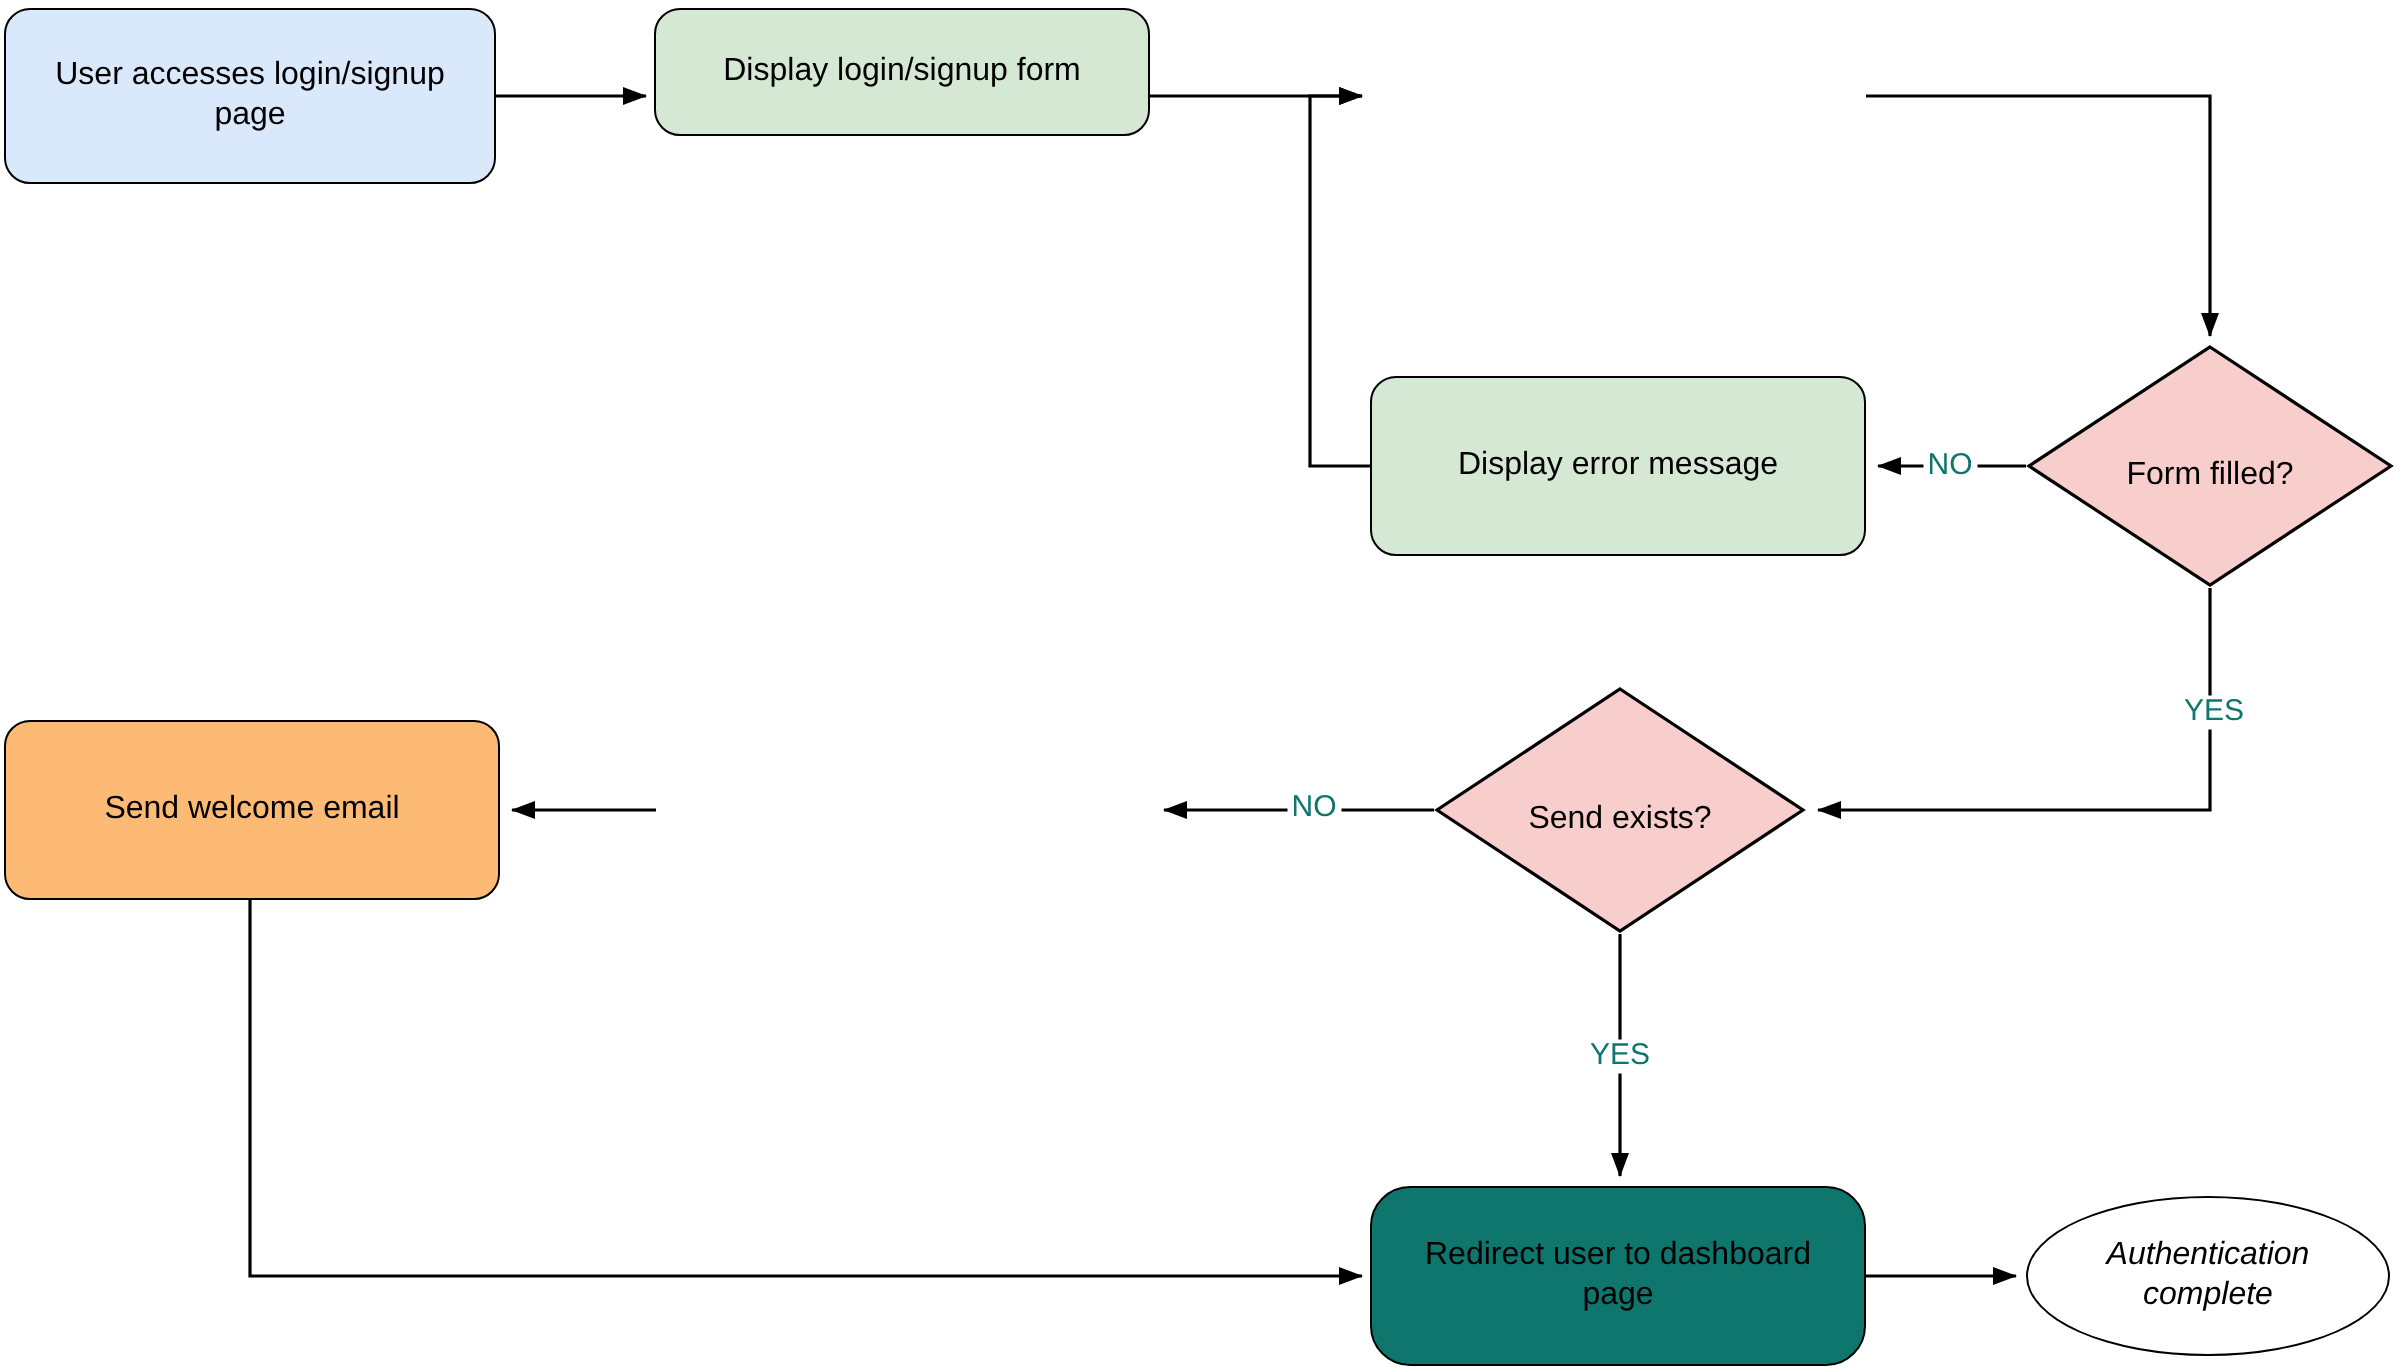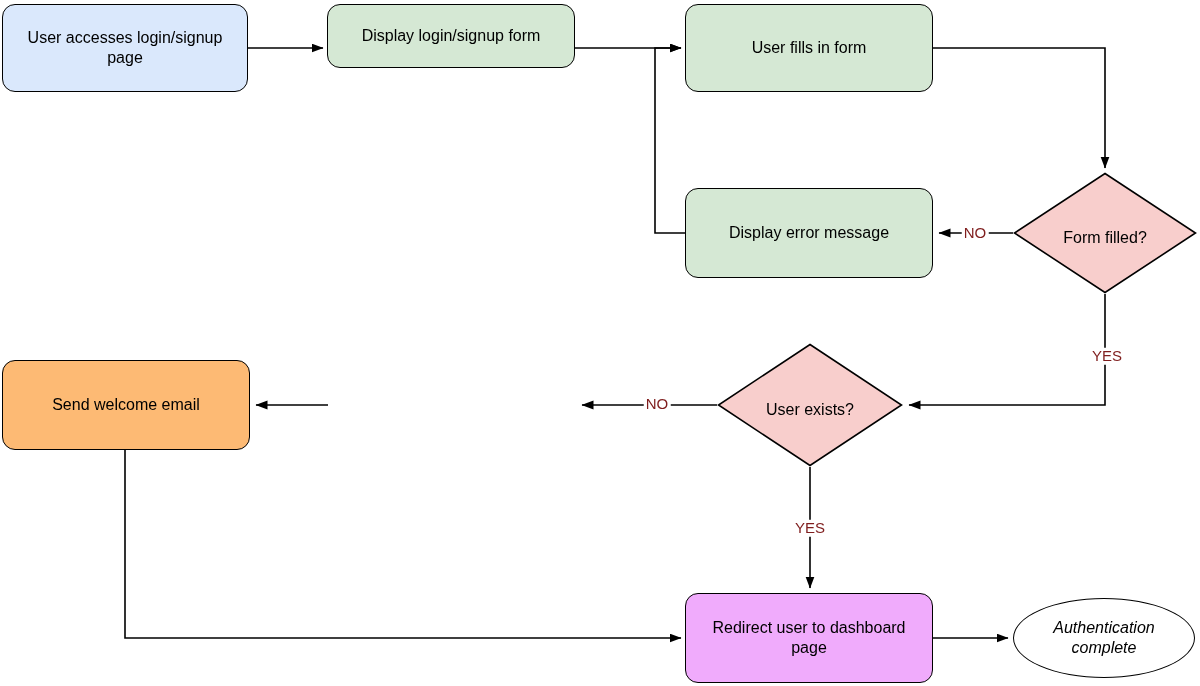--- a/index.html
+++ b/index.html
@@ -55,21 +55,21 @@
   .ellipse-node {
     border: 1.6px solid #000000;
     border-radius: 50%;
     padding: 4px 16px;
     font-style: italic;
   }
   .edge-label {
     position: absolute;
     transform: translate(-50%, -50%);
     background: #ffffff;
-    color: #7f1d1d;
+    color: #0f766e;
     font-size: 15px;
     line-height: 1.1;
     padding: 0 2px;
     z-index: 3;
     text-align: center;
   }
   polyline {
     fill: none;
     stroke: #000000;
     stroke-width: 1.6;
@@ -100,23 +100,20 @@
   </svg>
 
   <div class="node rect-node" style="left: 2px; top: 4px; width: 246px; height: 88px; background-color: rgb(218, 232, 252);">
     <span>User accesses login/signup page</span>
   </div>
 
   <div class="node rect-node" style="left: 327px; top: 4px; width: 248px; height: 64px; background-color: rgb(213, 232, 212);">
     <span>Display login/signup form</span>
   </div>
 
-  <div class="node rect-node" style="left: 685px; top: 4px; width: 248px; height: 88px; background-color: rgb(213, 232, 212);">
-    <span>User fills in form</span>
-  </div>
 
   <div class="node rect-node" style="left: 685px; top: 188px; width: 248px; height: 90px; background-color: rgb(213, 232, 212); align-items: center;">
     <span>Display error message</span>
   </div>
 
   <div class="node diamond-node" style="left:1013px; top:172px; width:184px; height:122px;">
     <svg width="184" height="122" viewBox="0 0 184 122">
       <polygon points="92,1.5 182.5,61 92,120.5 1.5,61" stroke="#000000" stroke-width="1.6" style="fill: rgb(248, 206, 204);"></polygon>
     </svg>
     <span class="diamond-label">Form filled?</span>
@@ -124,24 +121,24 @@
 
   <div class="node rect-node" style="left: 2px; top: 360px; width: 248px; height: 90px; background-color: #fdba74;">
     <span>Send welcome email</span>
   </div>
 
 
   <div class="node diamond-node" style="left:717px; top:343px; width:186px; height:124px;">
     <svg width="186" height="124" viewBox="0 0 186 124">
       <polygon points="93,1.5 184.5,62 93,122.5 1.5,62" stroke="#000000" stroke-width="1.6" style="fill: rgb(248, 206, 204);"></polygon>
     </svg>
-    <span class="diamond-label">User exists?</span>
+    <span class="diamond-label">Send exists?</span>
   </div>
 
-  <div class="node rect-node" style="left: 685px; top: 593px; width: 248px; height: 90px; background-color: #f0abfc;">
+  <div class="node rect-node" style="left: 685px; top: 593px; width: 248px; height: 90px; background-color: #0f766e; border-radius: 20px;">
     <span>Redirect user to dashboard page</span>
   </div>
 
   <div class="node ellipse-node" style="left: 1013px; top: 598px; width: 182px; height: 80px; background-color: rgb(255, 255, 255);">
     <span>Authentication complete</span>
   </div>
 
   <div class="edge-label" style="left:975px; top:233px;">NO</div>
   <div class="edge-label" style="left:1107px; top:356px;">YES</div>
   <div class="edge-label" style="left:657px; top:404px;">NO</div>

